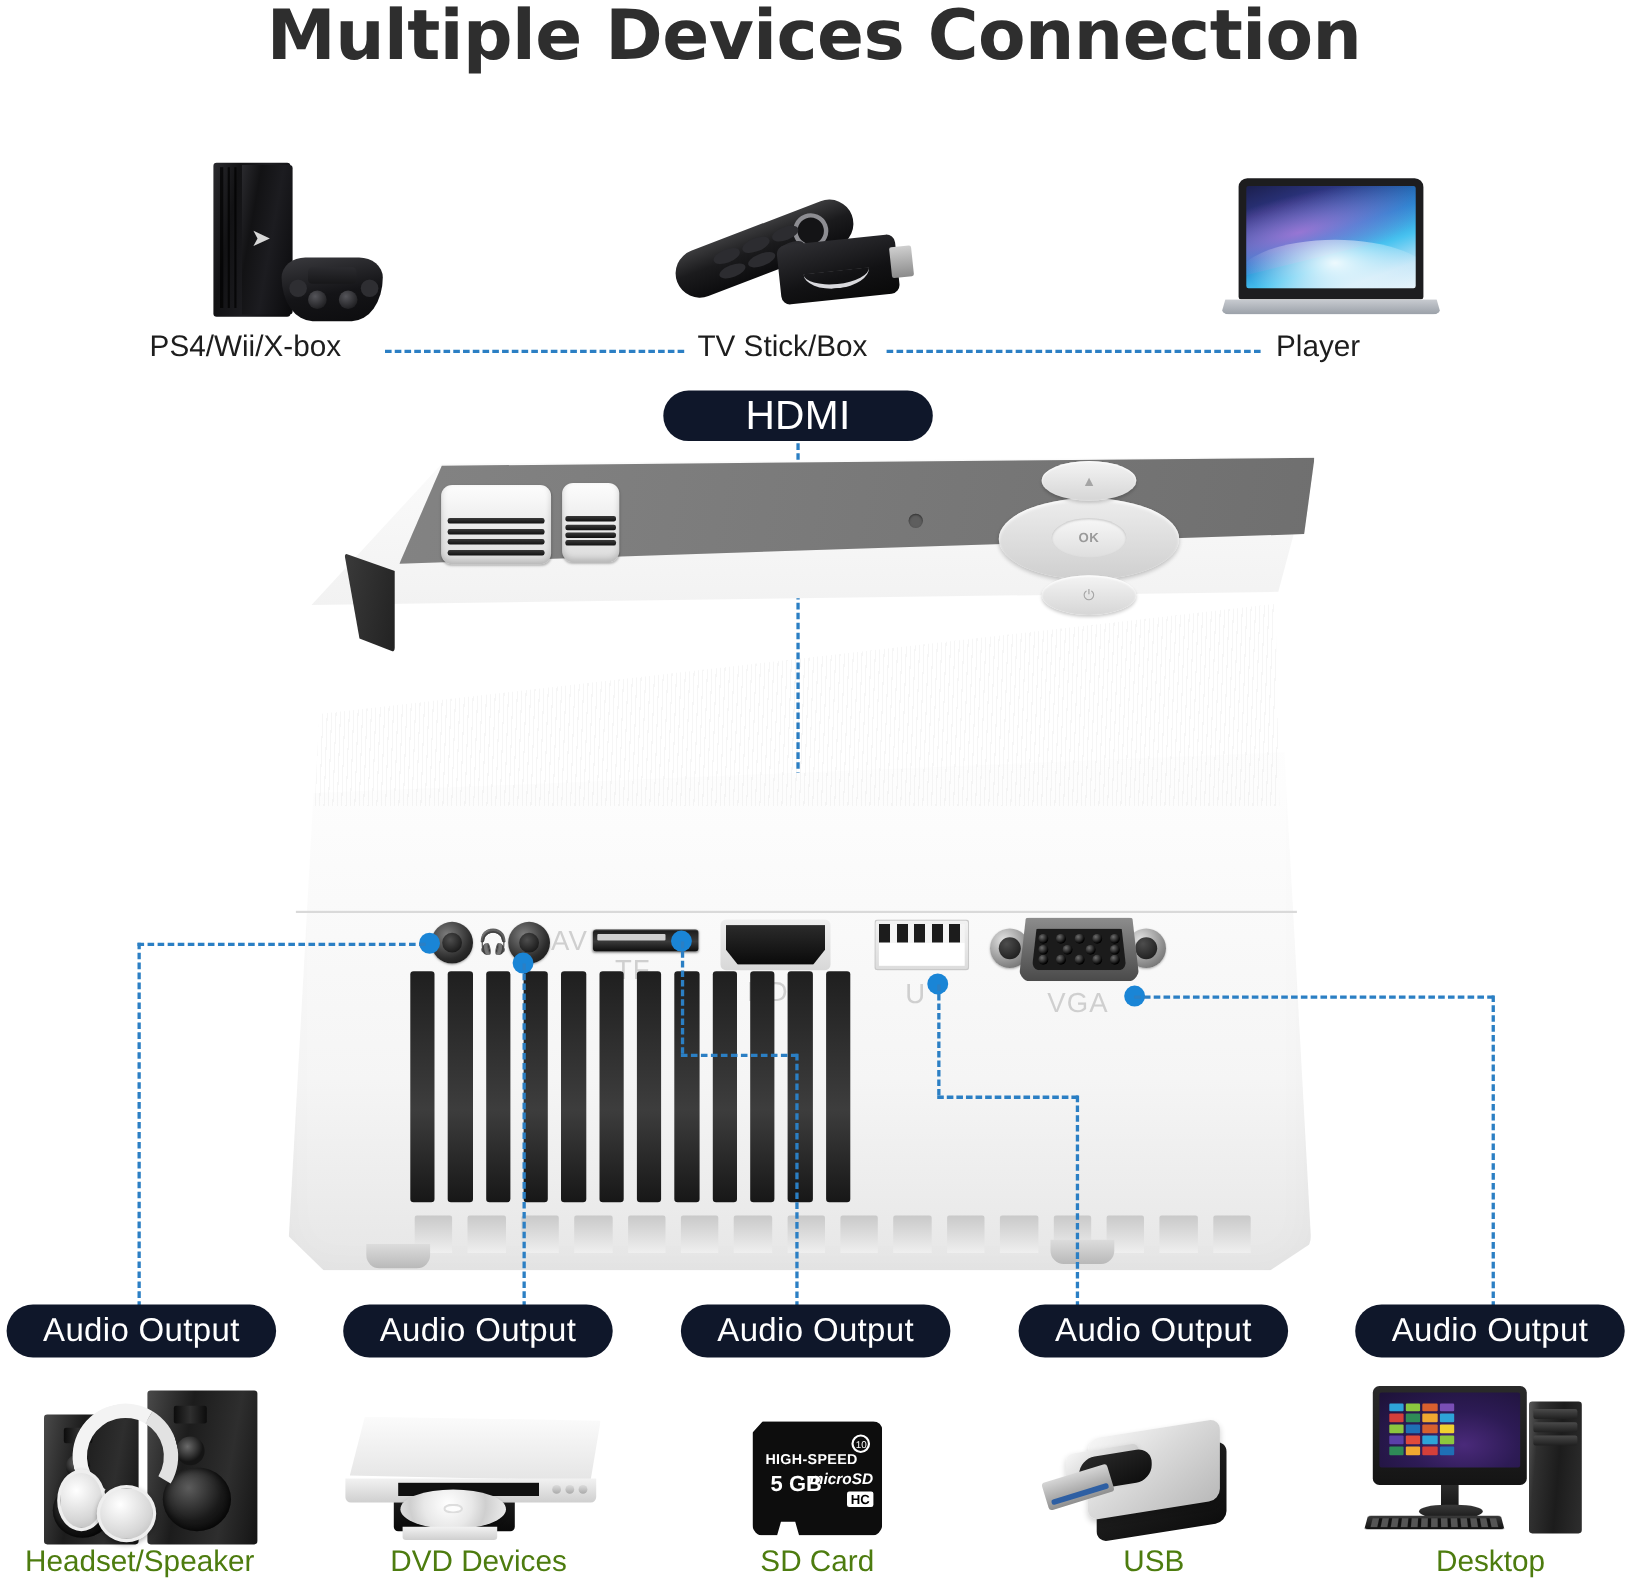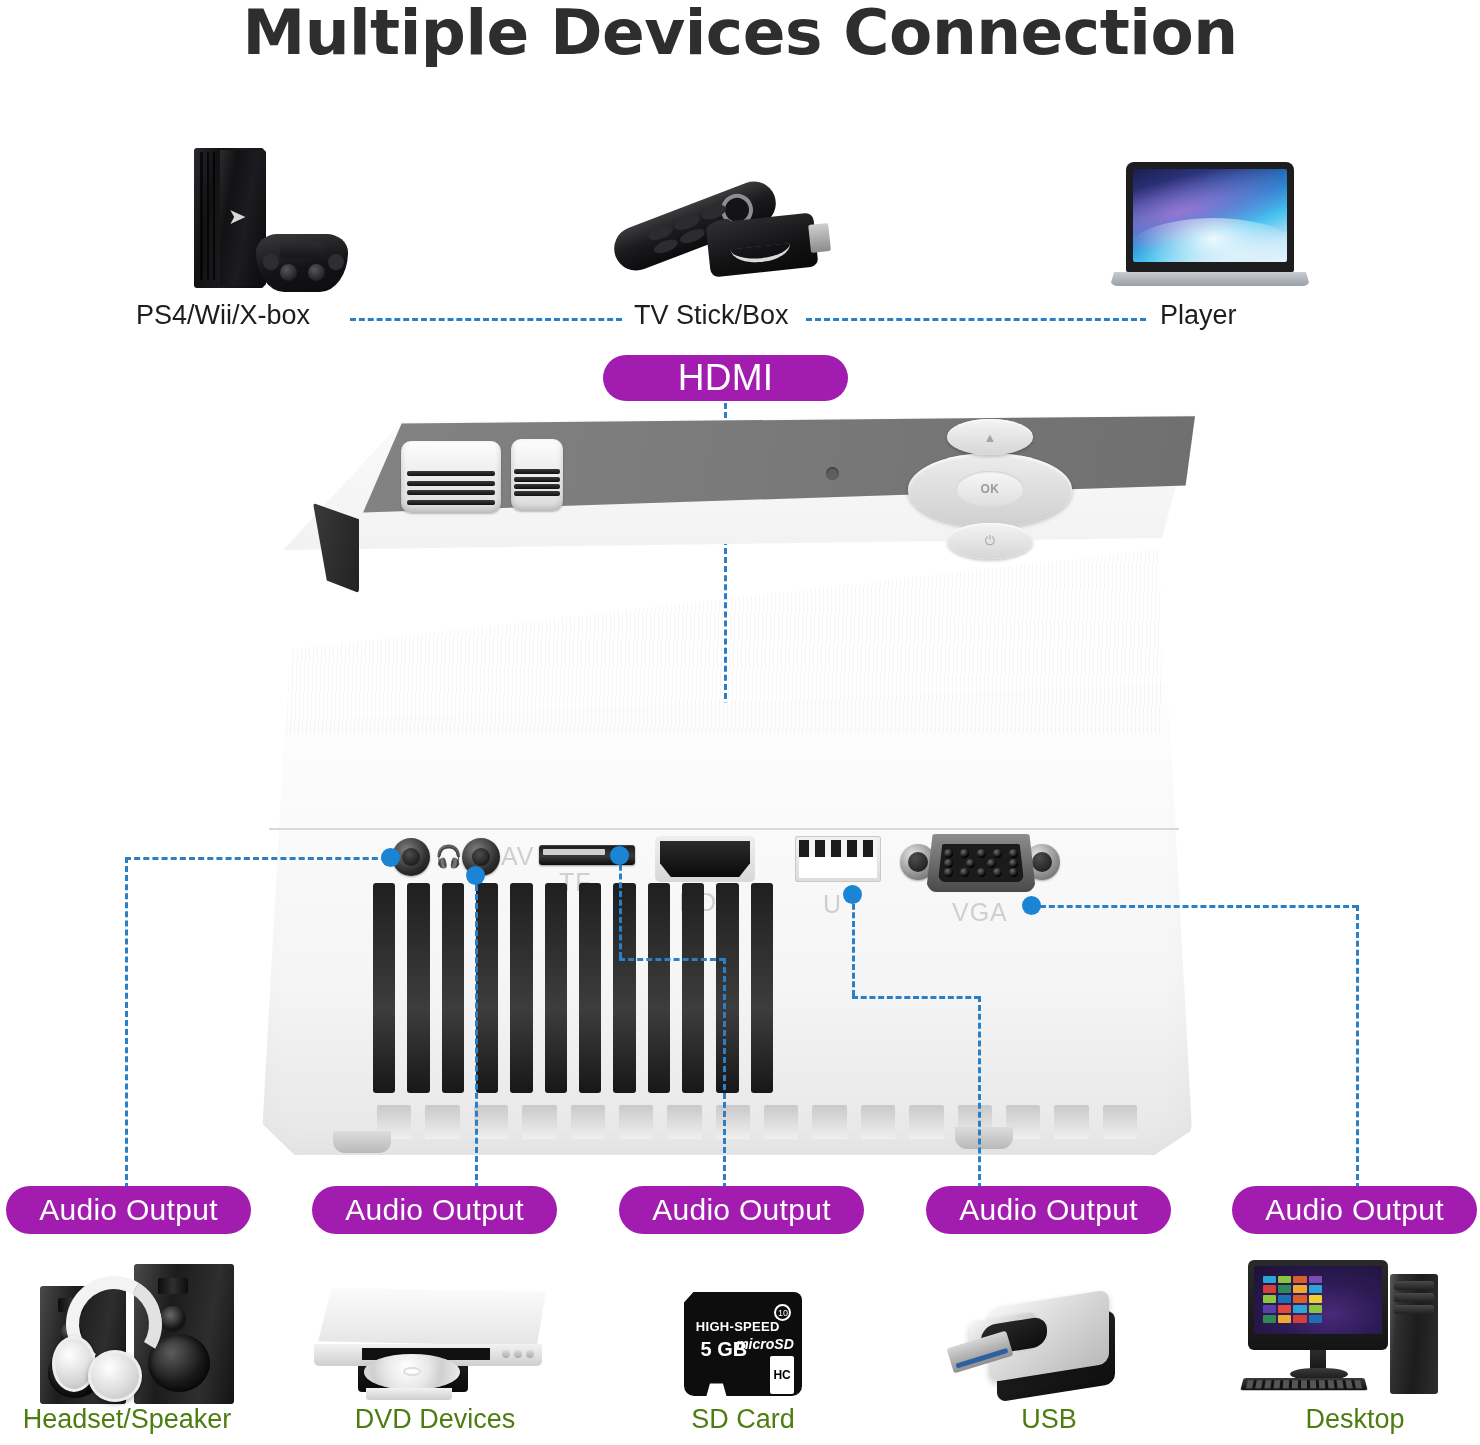--- a/index.html
+++ b/index.html
@@ -51,21 +51,21 @@
   .dot {
     position: absolute;
     width: 19px; height: 19px;
     border-radius: 50%;
     background: #1a85d6;
   }
 
   
   .pill {
     position: absolute;
-    background: #a21caf;
+    background: #0f172a;
     color: #ffffff;
     border-radius: 999px;
     display: flex; align-items: center; justify-content: center;
     font-size: 30px;
     letter-spacing: 0.3px;
     white-space: nowrap;
     font-family: "Liberation Sans", sans-serif;
   }
   .pill.hdmi { font-size: 37px; }
 
@@ -320,21 +320,21 @@
   
   .sd {
     position:absolute; background:#0d0d0d; border-radius: 8px 8px 10px 10px;
     clip-path: polygon(8% 0%, 100% 0%, 100% 100%, 36% 100%, 33% 88%, 22% 88%, 19% 100%, 0% 100%, 0% 10%);
     color:#fff;
   }
   .sd .hs { position:absolute; left: 10%; top: 26%; font-size: 13px; font-weight:bold; letter-spacing:.3px;}
   .sd .cap { position:absolute; left: 14%; top: 44%; font-size: 20px; font-weight:bold; }
   .sd .micro { position:absolute; right: 7%; top: 42%; font-size: 14px; font-style:italic; font-weight:bold;}
   .sd .hc { position:absolute; right: 7%; top: 62%; font-size: 12px; font-weight:bold;
-            background:#fff; color:#000; padding: 12px 3px; border-radius:2px;}
+            background:#fff; color:#000; padding: 0 3px; border-radius:2px;}
   .sd .c10 { position:absolute; right: 9%; top: 12%; width: 17px; height:17px; border-radius:50%;
              border:2px solid #fff; font-size:9px; display:flex;align-items:center;justify-content:center;}
 
   
   .usb-body {
     position:absolute; background: linear-gradient(145deg,#f7f7f7 0%, #d9d9d9 45%, #b9b9b9 100%);
     border-radius: 10px;
     transform: skewY(-9deg);
     box-shadow: 0 3px 6px rgba(0,0,0,.2);
   }

